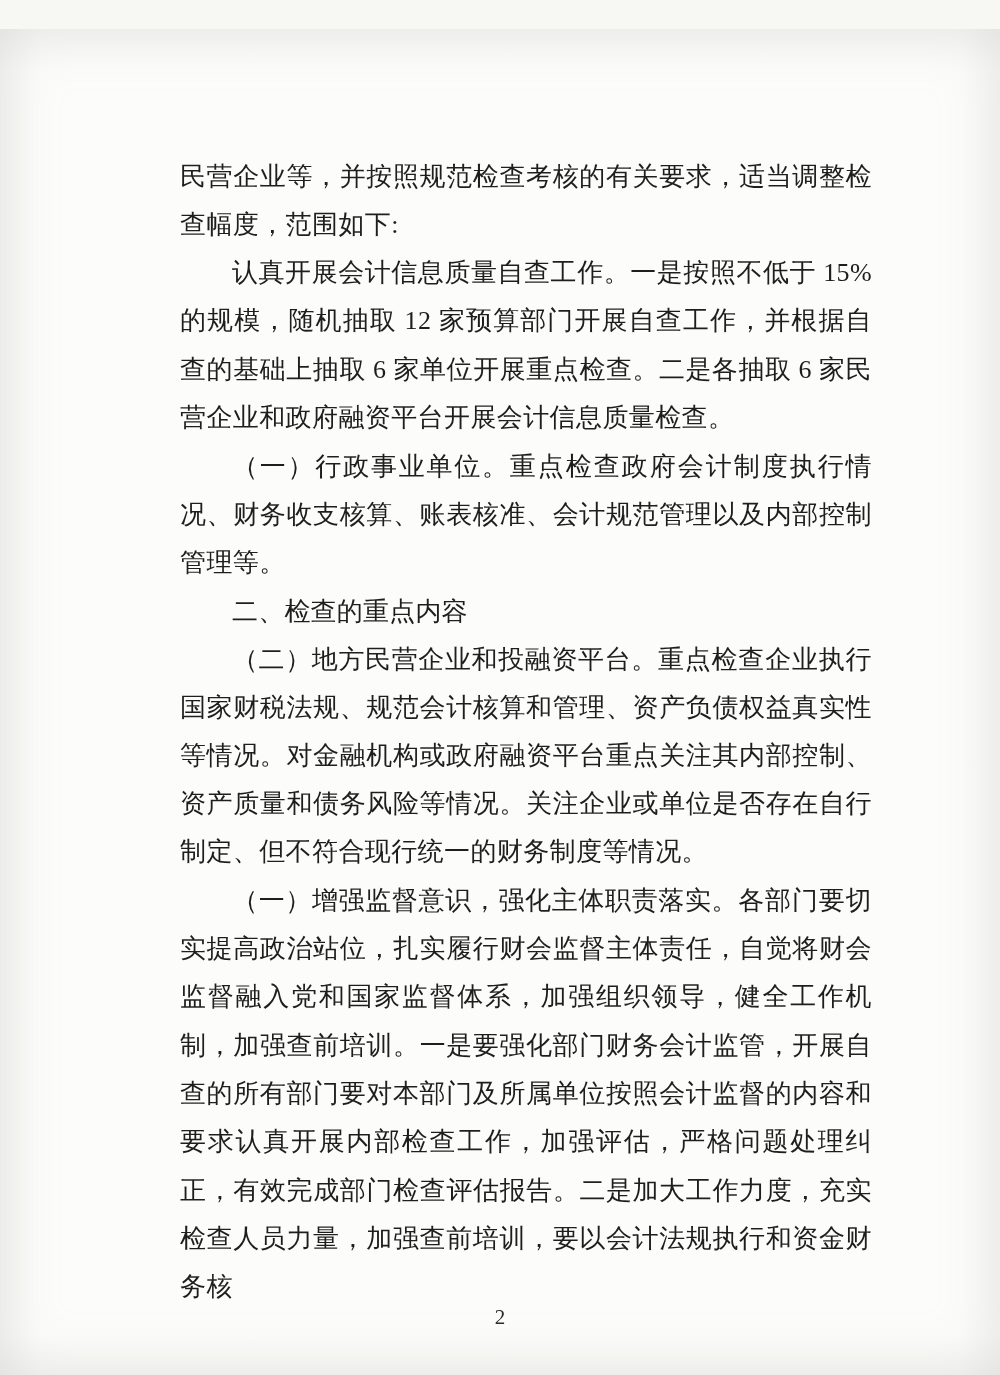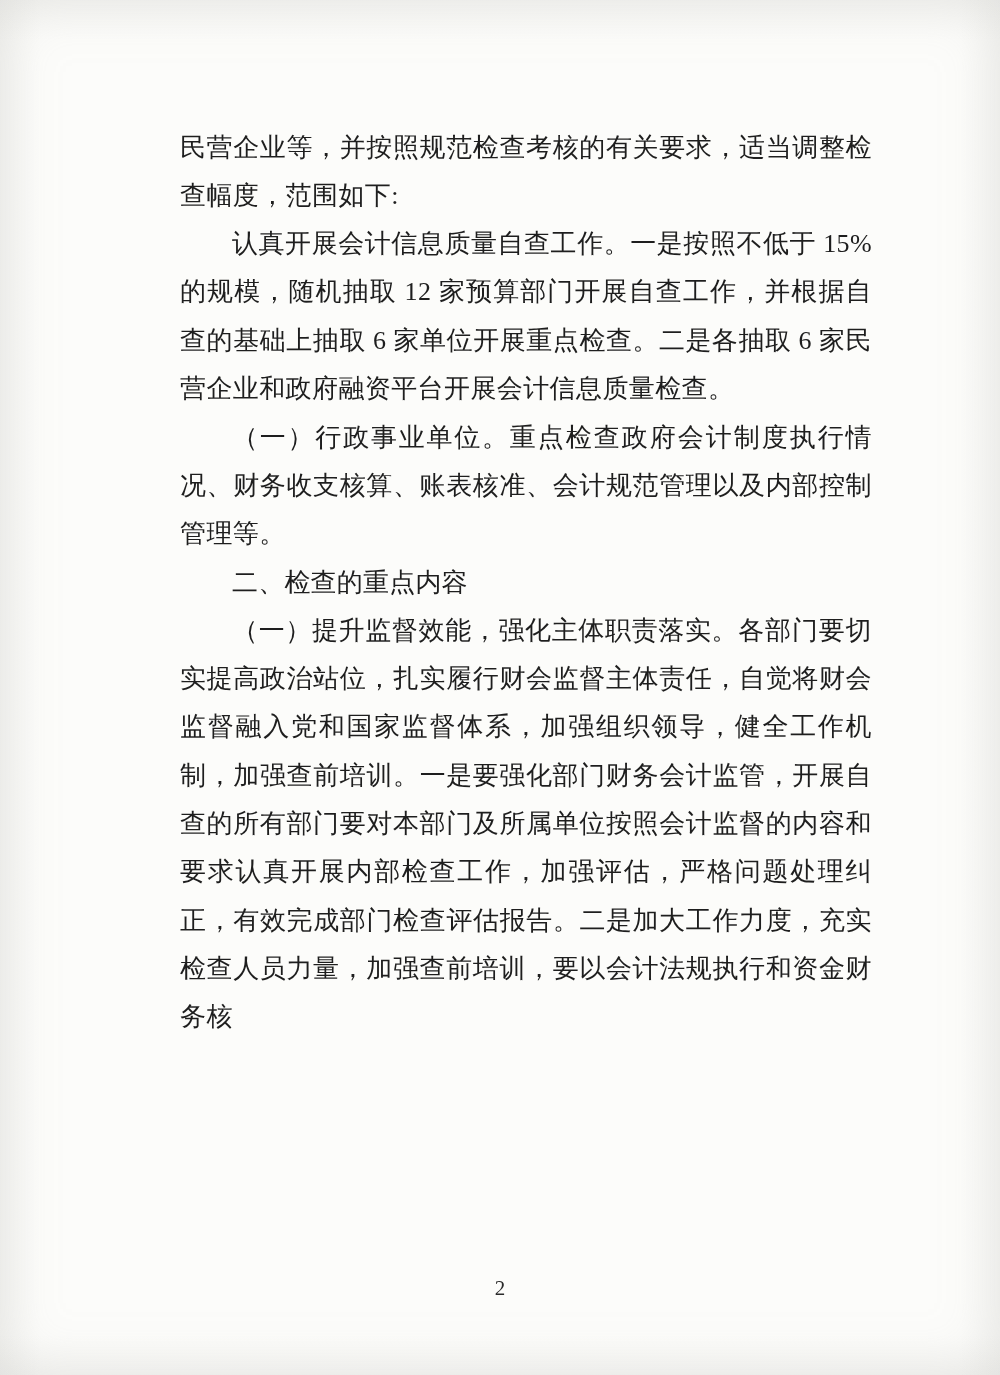--- a/index.html
+++ b/index.html
@@ -61,22 +61,23 @@
     width: 100%;
     text-align: center;
     font-size: 21px;
     color: #2a2a2a;
     letter-spacing: 0;
   }
 </style>
 </head>
 <body>
 
-<div class="page" style="background: rgb(252, 252, 250);">
+<div class="page" style="background: rgb(252, 252, 250); margin-top: 29px;">
   <div class="doc-body" style="color: rgb(30, 30, 30);">
       <p class="para"><span>民营企业等，并按照规范检查考核的有关要求，适当调整检查幅度，范围如下:</span></p>
       <p class="para indent"><span>认真开展会计信息质量自查工作。一是按照不低于 15%的规模，随机抽取 12 家预算部门开展自查工作，并根据自查的基础上抽取 6 家单位开展重点检查。</span><span class="bold">二是</span><span>各抽取 6 家民营企业和政府融资平台开展会计信息质量检查。</span></p>
       <p class="para indent"><span class="bold">（一）行政事业单位。</span><span>重点检查政府会计制度执行情况、财务收支核算、账表核准、会计规范管理以及内部控制管理等。</span></p>
       <p class="para indent heading"><span class="bold">二、检查的重点内容</span></p>
-      <p class="para indent"><span class="bold">（一）提升监督效能，强化主体职责落实。</span><span>各部门要切实提高政治站位，扎实履行财会监督主体责任，自觉将财会监督融入党和国家监督体系，加强组织领导，健全工作机制，加强查前培训。</span><span class="bold">一是</span><span>要强化部门财务会计监管，开展自查的所有部门要对本部门及所属单位按照会计监督的内容和要求认真开展内部检查工作，加强评估，严格问题处理纠正，有效完成部门检查评估报告。</span><span class="bold">二是</span><span>加大工作力度，充实检查人员力量，加强查前培训，要以会计法规执行和资金财务核</span></p>
+      <p class="para indent"><span class="bold">（二）地方民营企业和投融资平台。</span><span>重点检查企业执行国家财税法规、规范会计核算和管理、资产负债权益真实性等情况。对金融机构或政府融资平台重点关注其内部控制、资产质量和债务风险等情况。关注企业或单位是否存在自行制定、但不符合现行统一的财务制度等情况。</span></p>
+      <p class="para indent"><span class="bold">（一）增强监督意识，强化主体职责落实。</span><span>各部门要切实提高政治站位，扎实履行财会监督主体责任，自觉将财会监督融入党和国家监督体系，加强组织领导，健全工作机制，加强查前培训。</span><span class="bold">一是</span><span>要强化部门财务会计监管，开展自查的所有部门要对本部门及所属单位按照会计监督的内容和要求认真开展内部检查工作，加强评估，严格问题处理纠正，有效完成部门检查评估报告。</span><span class="bold">二是</span><span>加大工作力度，充实检查人员力量，加强查前培训，要以会计法规执行和资金财务核</span></p>
     </div>
   <div class="page-number">2</div>
 </div>
 
 </body></html>

